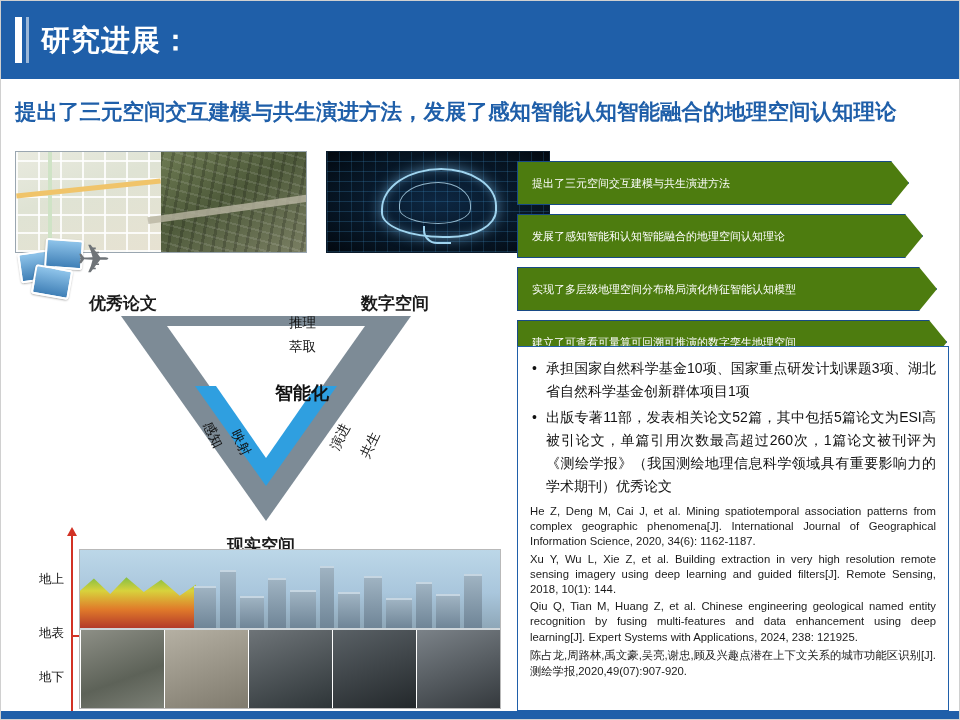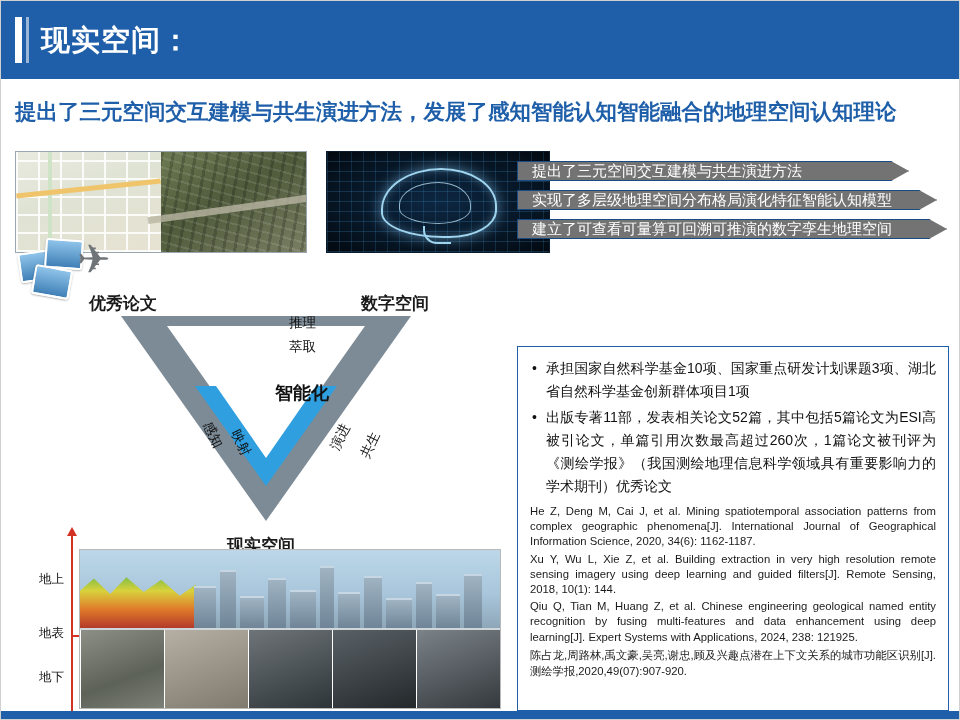--- a/index.html
+++ b/index.html
@@ -325,25 +325,25 @@
   .axis-lbl-3 { left: 38px; top: 668px; }
 
   
   .banners {
     position: absolute;
     left: 516px; top: 160px;
     width: 430px;
   }
   .banner {
     position: relative;
-    height: 20px;
+    height: 44px;
     margin-bottom: 9px;
-    background: #737373;
+    background: #4d7c0f;
     color: #ffffff;
-    font-size: 15px;
+    font-size: 11px;
     display: flex;
     align-items: center;
     padding-left: 14px;
     box-sizing: border-box;
     clip-path: polygon(0 0, calc(100% - 18px) 0, 100% 50%, calc(100% - 18px) 100%, 0 100%);
     border: 1px solid #184a86;
   }
   .banner.b1 { width: 392px; }
   .banner.b2 { width: 406px; }
   .banner.b3 { width: 420px; }
@@ -398,21 +398,21 @@
   }
 </style>
 </head>
 <body>
 
 <div class="slide">
 
   <div class="header-bar">
     <div class="header-accent"></div>
     <div class="header-accent2"></div>
-    <div class="header-title">现实空间：</div>
+    <div class="header-title">研究进展：</div>
   </div>
 
   <div class="subtitle">提出了三元空间交互建模与共生演进方法，发展了感知智能认知智能融合的地理空间认知理论</div>
 
   <div class="map-photo">
     <div class="map-left"></div>
     <div class="map-right"></div>
   </div>
 
   <div class="brain-photo">
@@ -478,20 +478,21 @@
       <div class="cb cb1"></div>
       <div class="cb cb2"></div>
       <div class="cb cb3"></div>
       <div class="cb cb4"></div>
       <div class="cb cb5"></div>
     </div>
   </div>
 
   <div class="banners">
     <div class="banner b1">提出了三元空间交互建模与共生演进方法</div>
+    <div class="banner b2">发展了感知智能和认知智能融合的地理空间认知理论</div>
     <div class="banner b3">实现了多层级地理空间分布格局演化特征智能认知模型</div>
     <div class="banner b4">建立了可查看可量算可回溯可推演的数字孪生地理空间</div>
   </div>
 
   <div class="text-panel">
     <ul class="bullet-list">
       <li class="bullet-item">承担国家自然科学基金10项、国家重点研发计划课题3项、湖北省自然科学基金创新群体项目1项</li>
       <li class="bullet-item">出版专著11部，发表相关论文52篇，其中包括5篇论文为ESI高被引论文，单篇引用次数最高超过260次，1篇论文被刊评为《测绘学报》（我国测绘地理信息科学领域具有重要影响力的学术期刊）优秀论文</li>
     </ul>
     <div class="refs">

